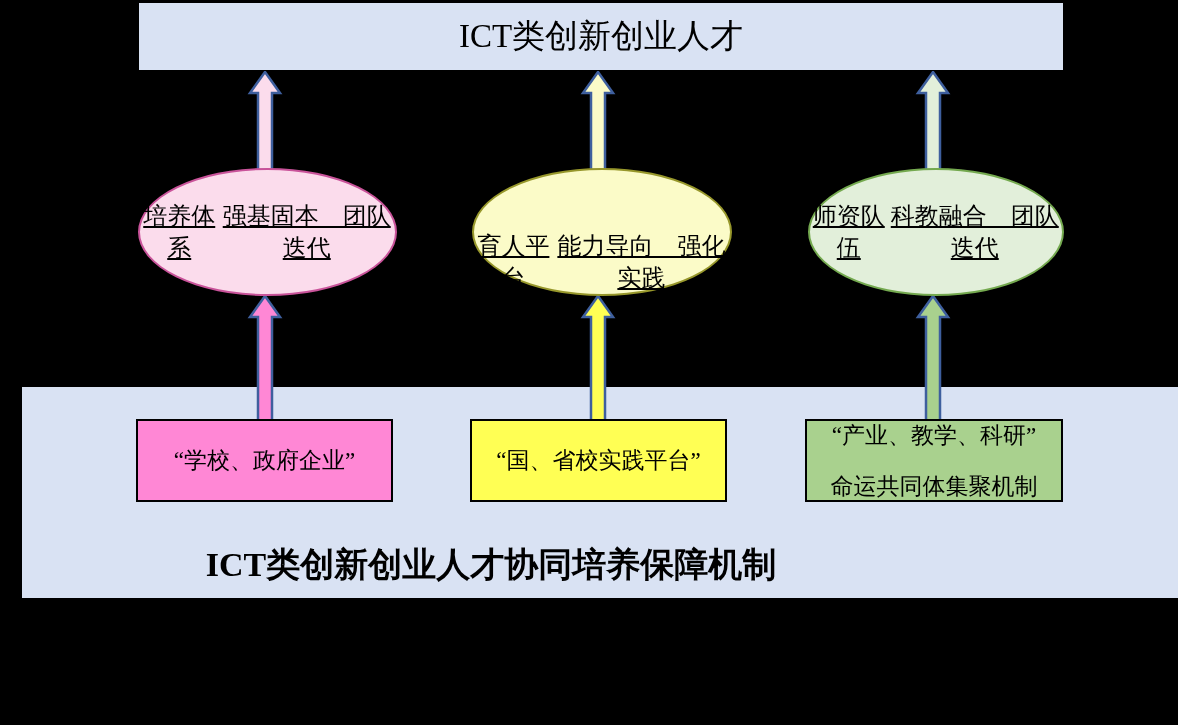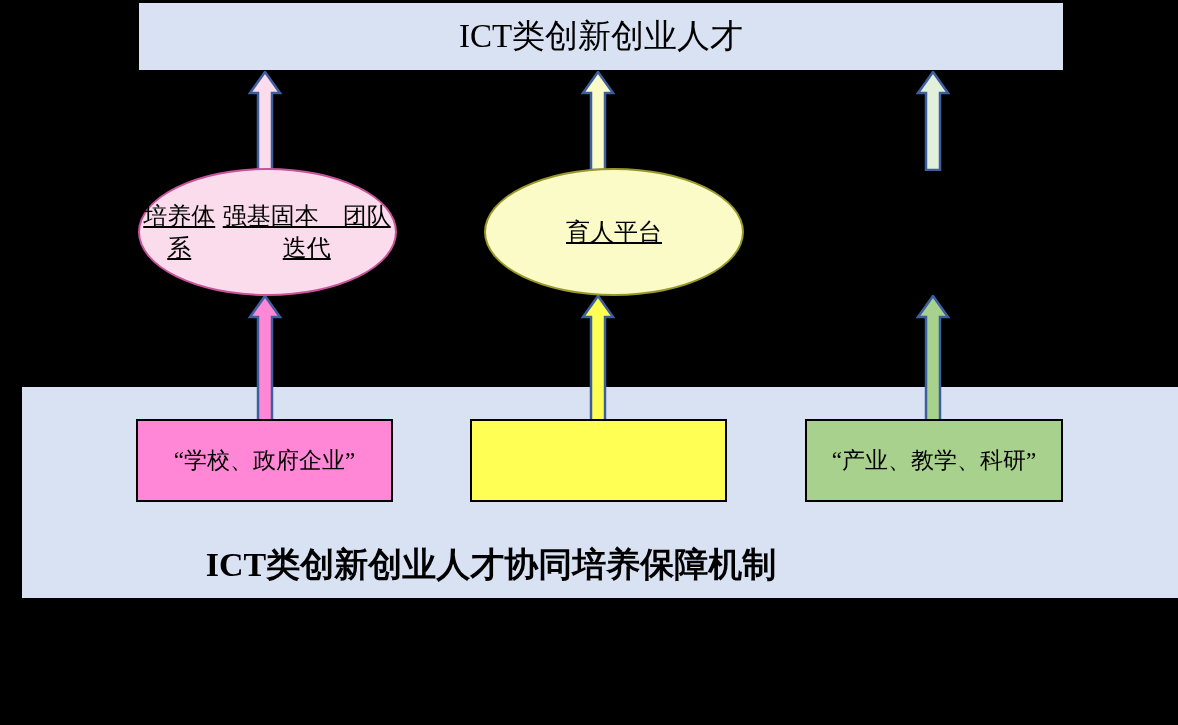--- a/index.html
+++ b/index.html
@@ -19,21 +19,21 @@
   .panel-title{
     position:absolute;left:2px;top:542px;width:938px;text-align:center;
     font-size:34px;font-weight:bold;z-index:3;
   }
   .ellipse{
     position:absolute;border-radius:50%;display:flex;
     align-items:center;justify-content:center;text-align:center;
     font-size:24px;line-height:32px;z-index:3;text-decoration:underline;
   }
   .e1{left:118px;top:168px;width:255px;height:124px;background:#FBDCEC;border:2px solid #C9539A;}
-  .e2{left:464px;top:168px;width:256px;height:124px;background:#FBFBC8;border:2px solid #97972B;}
+  .e2{left:452px;top:168px;width:256px;height:124px;background:#FBFBC8;border:2px solid #97972B;align-items:flex-end;}
   .e3{left:788px;top:168px;width:252px;height:124px;background:#E2EFDA;border:2px solid #74A94F;}
   .box{
     position:absolute;border:2.5px solid #000;display:flex;flex-direction:column;
     align-items:center;justify-content:center;text-align:center;
     font-size:23px;line-height:31px;z-index:3;box-sizing:border-box;
   }
   .b1{left:116px;top:419px;width:257px;height:83px;background:#FF87D5;}
   .b2{left:450px;top:419px;width:257px;height:83px;background:#FFFF54;}
   .b3{left:785px;top:419px;width:258px;height:83px;background:#A9D18E;gap:20px;}
   .arrow{position:absolute;z-index:2;}
@@ -69,28 +69,35 @@
   <svg class="arrow" style="left:895px;top:295px" width="36" height="127" viewBox="0 0 36 127">
     <polygon class="fill-green" points="18,1 33,22 25,22 25,126 11,126 11,22 3,22"></polygon>
   </svg>
 
   <div class="ellipse e1">
     <div>培养体系</div>
     <div>强基固本　团队迭代</div>
   </div>
   <div class="ellipse e2">
     <div>育人平台</div>
+    <div>能力导向　强化实践</div>
+  </div>
+  <div class="ellipse e3">
+    <div>师资队伍</div>
+    <div>科教融合　团队迭代</div>
   </div>
 
   <div class="panel"></div>
 
   <div class="box b1">
     <div>“学校、政府企业”</div>
   </div>
   <div class="box b2">
+    <div>“国、省校实践平台”</div>
   </div>
   <div class="box b3">
     <div>“产业、教学、科研”</div>
+    <div>命运共同体集聚机制</div>
   </div>
 
   <div class="panel-title">ICT类创新创业人才协同培养保障机制</div>
 
 </div>
 
 </body></html>

